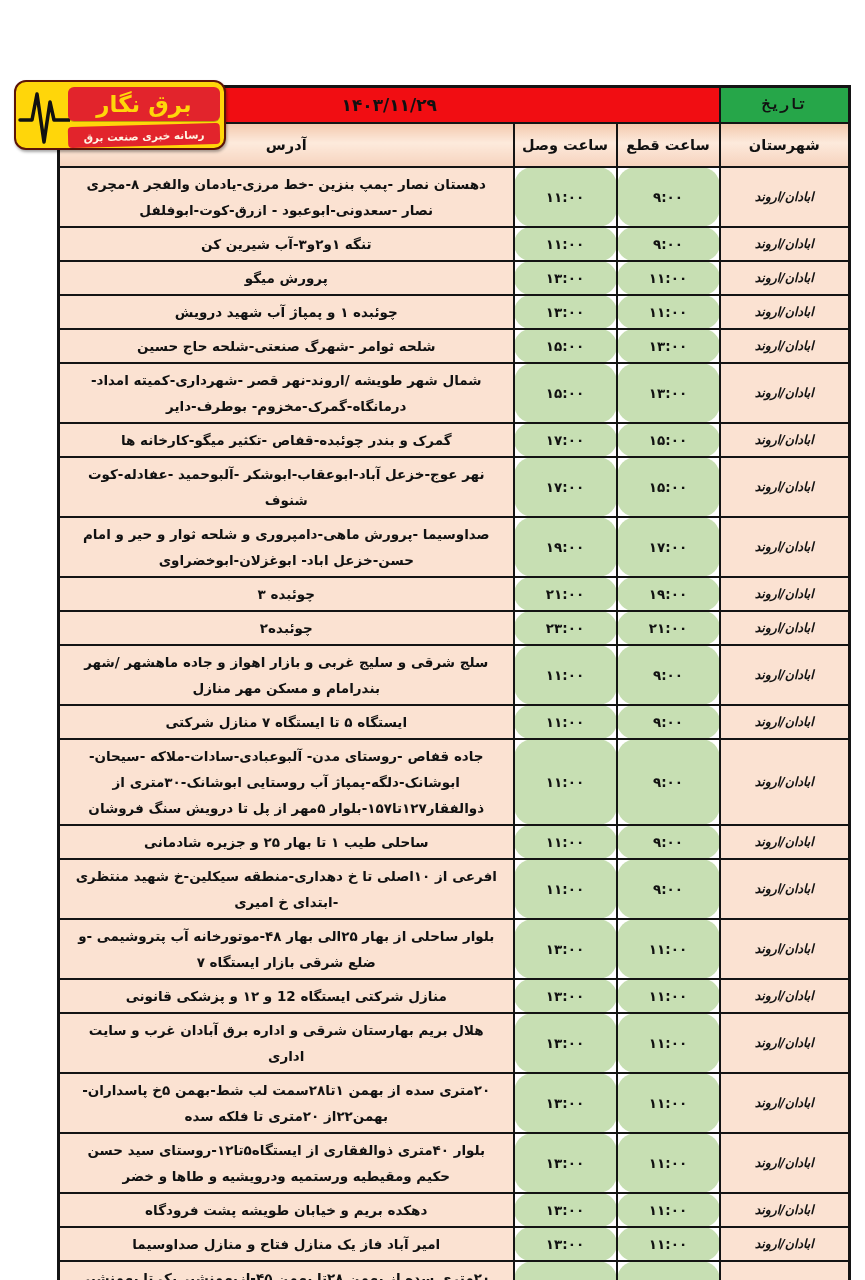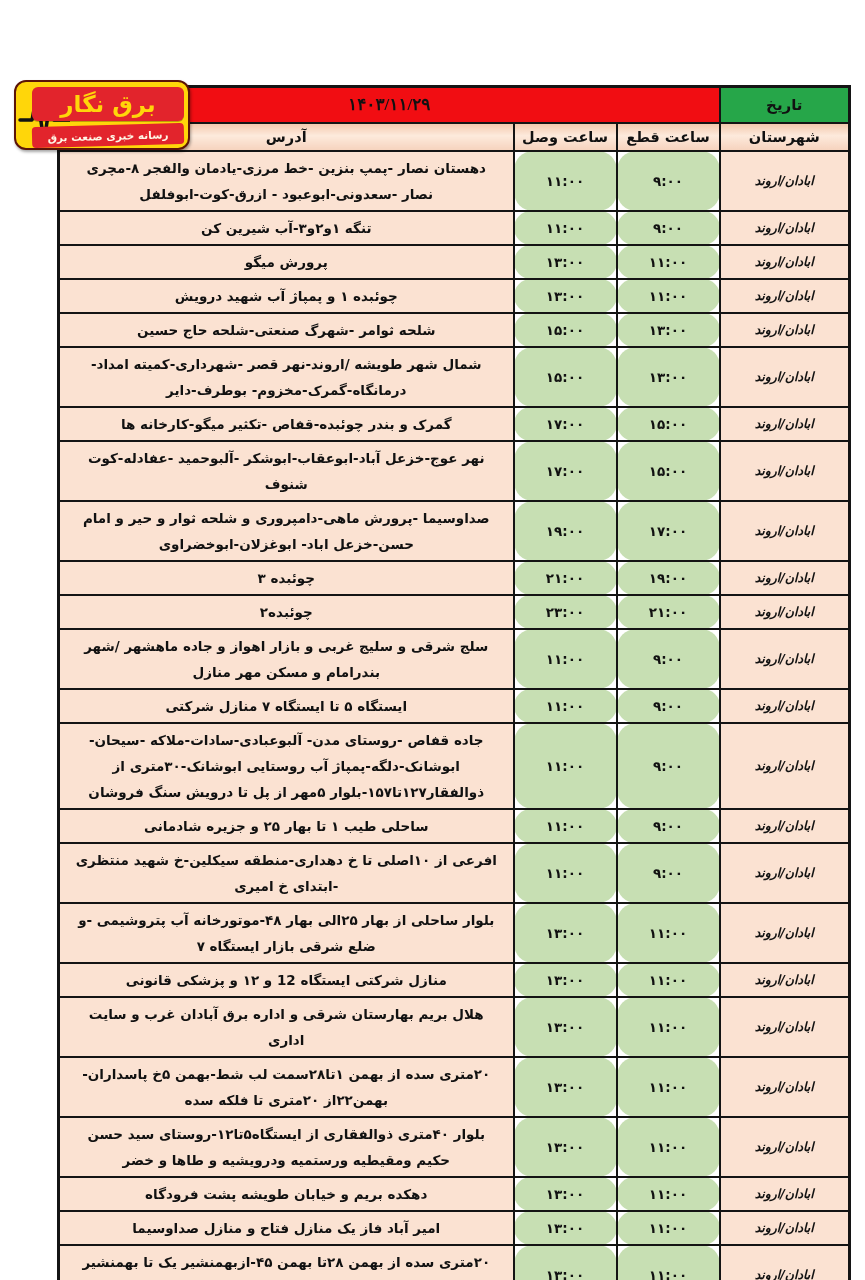--- a/index.html
+++ b/index.html
@@ -29,50 +29,50 @@
     color:#111;
     font-weight:bold;
   }
   table.outage { border:3px solid #141414; }
 
   
   td.hdr-date-label {
     background:#26A649;
     height:36px;
     font-size:15px;
+    font-family:Liberation Mono, monospace;
   }
   td.hdr-date-value {
     background:#F10D12;
     height:36px;
     font-size:17px;
     letter-spacing:1px;
-    font-family:Liberation Serif, serif;
   }
   
   td.col-head {
     background:linear-gradient(180deg,#F3C9AE 0%,#FDEADC 45%,#F6D3BE 100%);
-    height:28px;
+    height:44px;
     font-size:14.5px;
   }
   
   td.cell-peach { background:#FBE2D2; }
   td.cell-green { background:#C7DFB3; }
   td.c-addr {
     font-size:13.5px;
     line-height:26px;
     padding:3px 10px;
   }
   td.c-time { font-size:13.5px; height:31px;border-radius:19px; }
   td.c-county { font-size:12.5px; height:31px;font-style:italic; }
 
   
   .logo {
     position:absolute;
     top:80px; left:14px;
-    width:176px; height:70px;
+    width:212px; height:70px;
     background:#FFD60A;
     border:2px solid #5b1408;
     border-radius:12px;
     box-shadow:1px 2px 3px rgba(0,0,0,.35);
     z-index:5;
   }
   .logo-wave {
     position:absolute; left:2px; top:4px;
     width:52px; height:62px;
   }

